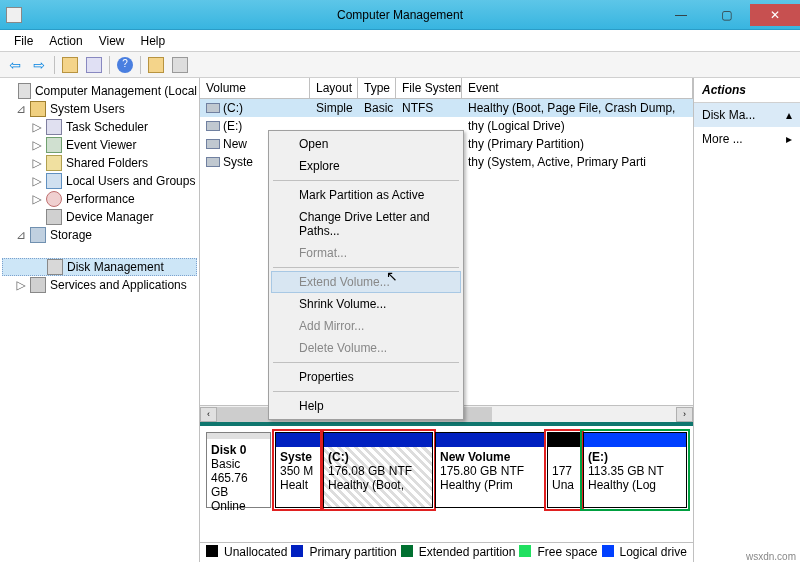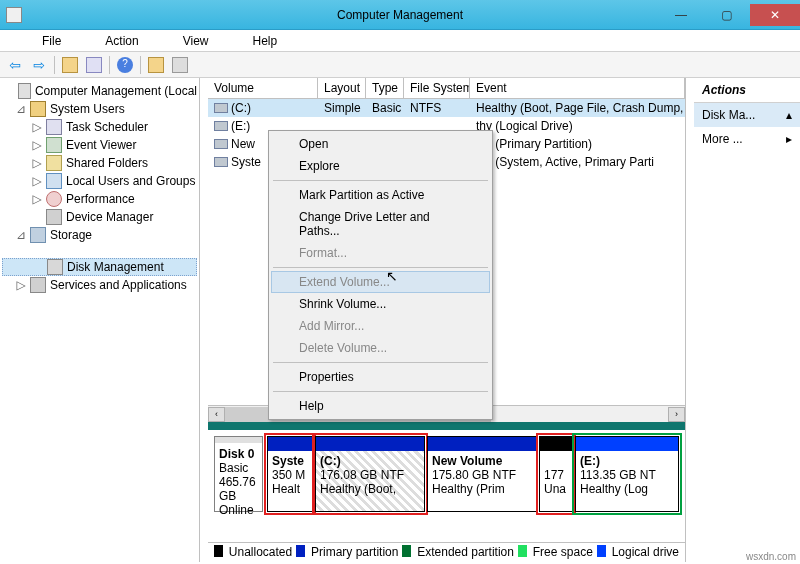--- a/index.html
+++ b/index.html
@@ -8,37 +8,37 @@
 
 .titlebar { height: 30px; background: linear-gradient(#5dc6e8, #38b5e0); display: flex; align-items: center; position: relative; border-bottom: 1px solid #2a9cc7; }
 .titlebar .sysicon { width: 16px; height: 16px; margin: 0 6px; background: #f0f0f0; border: 1px solid #888; }
 .titlebar .title { position: absolute; left: 50%; transform: translateX(-50%); color: #000; }
 .titlebar .winbtns { margin-left: auto; display: flex; }
 .titlebar .winbtn { width: 46px; height: 22px; display: flex; align-items: center; justify-content: center; color: #333; }
 .titlebar .winbtn.close { background: #c75050; color: #fff; width: 50px; }
 
 
 .menubar { height: 22px; display: flex; align-items: center; padding: 0 6px; border-bottom: 1px solid #d0d0d0; background: #fff; }
-.menubar .menuitem { padding: 2px 8px; cursor: default; margin-left: 28px; }
+.menubar .menuitem { padding: 2px 8px; cursor: default; }
 
 
 .toolbar { height: 26px; display: flex; align-items: center; padding: 0 4px; gap: 2px; border-bottom: 1px solid #d0d0d0; background: #f5f5f5; }
 .toolbar .tbtn { width: 22px; height: 22px; display: flex; align-items: center; justify-content: center; border: 1px solid transparent; }
 .toolbar .sep { width: 1px; height: 18px; background: #c0c0c0; margin: 0 2px; }
 .arrow-l::before { content:"⇦"; color:#0080e0; font-size:14px; }
 .arrow-r::before { content:"⇨"; color:#0080e0; font-size:14px; }
 .ico { width:16px; height:16px; display:inline-block; }
 .ico-up { background:#f4d48a; border:1px solid #b79340; }
 .ico-prop { background:#e0e0f4; border:1px solid #8888c0; }
 .ico-help { background:#4a7fe0; border-radius:50%; color:#fff; text-align:center; line-height:14px; font-size:10px; }
 .ico-grid { background:#f4d48a; border:1px solid #b79340; }
 .ico-tool { background:#ddd; border:1px solid #999; }
 
 
-.main { display: flex; height: 484px; gap: 8px; }
+.main { display: flex; height: 484px; }
 .tree { width: 200px; border-right: 1px solid #c0c0c0; padding: 4px 2px; overflow: hidden; white-space: nowrap; }
 .tree .node { display: flex; align-items: center; height: 18px; padding-left: 4px; gap: 4px; }
 .tree .node.sel { background: #cde6f7; border: 1px dotted #7da2ce; margin-top: 14px; }
 .tree .exp { width: 10px; text-align:center; color:#666; }
 .tree .ticon { width:16px; height:16px; display:inline-block; }
 .ticon-comp { background:#e0e0e0; border:1px solid #888; }
 .ticon-tools { background:#f0d080; border:1px solid #a08030; }
 .ticon-task { background:#e0e0f0; border:1px solid #8080a0; }
 .ticon-event { background:#d0e0d0; border:1px solid #70a070; }
 .ticon-share { background:#f0e0a0; border:1px solid #b0a050; }
@@ -57,42 +57,42 @@
 .vol-row .cell { padding: 0 6px; white-space:nowrap; overflow:hidden; display:flex; align-items:center; gap:3px; }
 .vol-row.sel { background:#cde6f7; }
 .vicon { width:14px; height:10px; background:#c0c8d0; border:1px solid #7080a0; display:inline-block; }
 
 .hscroll { height:17px; background:#f0f0f0; border-top:1px solid #c0c0c0; display:flex; align-items:center; }
 .hscroll .sb-btn { width:17px; height:15px; background:#e0e0e0; border:1px solid #b0b0b0; text-align:center; line-height:13px; font-size:9px; }
 .hscroll .sb-track { flex:1; height:15px; background:#f0f0f0; position:relative; }
 .hscroll .sb-thumb { position:absolute; left:0; top:0; width:60%; height:100%; background:#cdcdcd; }
 
 
-.disk-area { flex:0 0 120px; border-top:8px solid #0f766e; padding:6px 6px 2px 6px; overflow:hidden; }
+.disk-area { flex:0 0 120px; border-top:4px solid #0f766e; padding:6px 6px 2px 6px; overflow:hidden; }
 .disk-row { display:flex; height:76px; }
 .disk-info { width:98px; border:1px solid #808080; padding:4px; background:#fff; }
 .disk-info .dh { background:#e0e0e0; height:6px; margin:-4px -4px 4px -4px; }
 .disk-parts { flex:1; display:flex; gap:2px; margin-left:4px; }
 .part { border:1px solid #000; display:flex; flex-direction:column; position:relative; }
 .part .ph { height:14px; }
 .part .pb { flex:1; padding:3px 4px; background:#fff; font-size:11px; overflow:hidden; white-space:nowrap; }
 .part.hatch .pb { background: repeating-linear-gradient(45deg,#fff,#fff 3px,#ddd 3px,#ddd 6px); }
 .redbox { outline:2px solid #e02020; outline-offset:1px; }
 .greenbox { outline:2px solid #00a040; outline-offset:1px; }
 
 .legend { height:20px; display:flex; align-items:flex-start; gap:4px; padding:2px 6px; border-top:1px solid #c0c0c0; font-size:11px; white-space:nowrap; overflow:hidden; }
 .legend .sw { width:12px; height:12px; display:inline-block; margin-right:2px; }
 
 .actions { width:106px; background:#fff; }
 .actions .ah { padding:5px 8px; font-weight:bold; border-bottom:1px solid #d0d0d0;font-style:italic; }
 .actions .ai { padding:5px 8px; display:flex; justify-content:space-between; align-items:flex-start; }
 .actions .ai.hl { background:#daeaf7; }
 
 
-.ctxmenu { position:absolute; left:268px; top:130px; width:225px; background:#f0f0f0; border:1px solid #a0a0a0; box-shadow:2px 2px 3px rgba(0,0,0,.25); padding:2px; z-index:10; }
+.ctxmenu { position:absolute; left:268px; top:130px; width:196px; background:#f0f0f0; border:1px solid #a0a0a0; box-shadow:2px 2px 3px rgba(0,0,0,.25); padding:2px; z-index:10; }
 .ctxmenu .mi { padding:4px 20px 4px 28px; cursor:default; }
 .ctxmenu .mi.sel { background:#d8e6f2; border:1px solid #a8c8e4; padding:3px 19px 3px 27px; }
 .ctxmenu .mi.dis { color:#888; }
 .ctxmenu .msep { height:1px; background:#c0c0c0; margin:3px 2px; }
 .cursor { position:absolute; left:386px; top:268px; z-index:11; font-size:14px; pointer-events:none; }
 
 .watermark { position:absolute; left:300px; top:270px; font-size:24px; color:rgba(100,140,100,.25); font-style:italic; z-index:5; pointer-events:none; letter-spacing:2px; }
 .wsx { position:absolute; right:4px; bottom:2px; font-size:10px; color:#888; }
 </style>
 </head>

